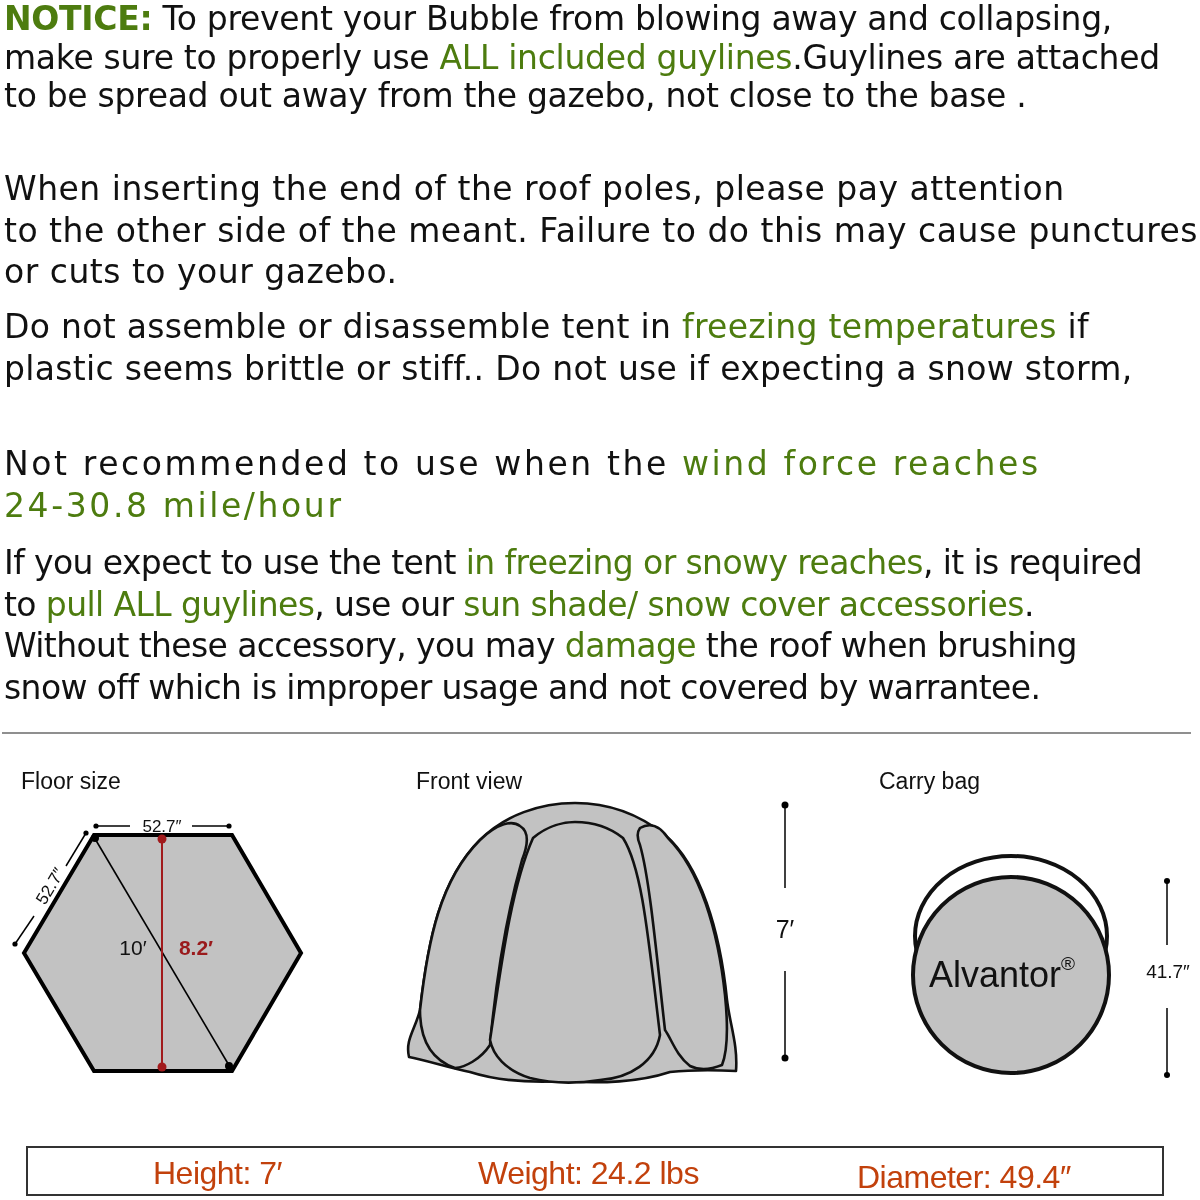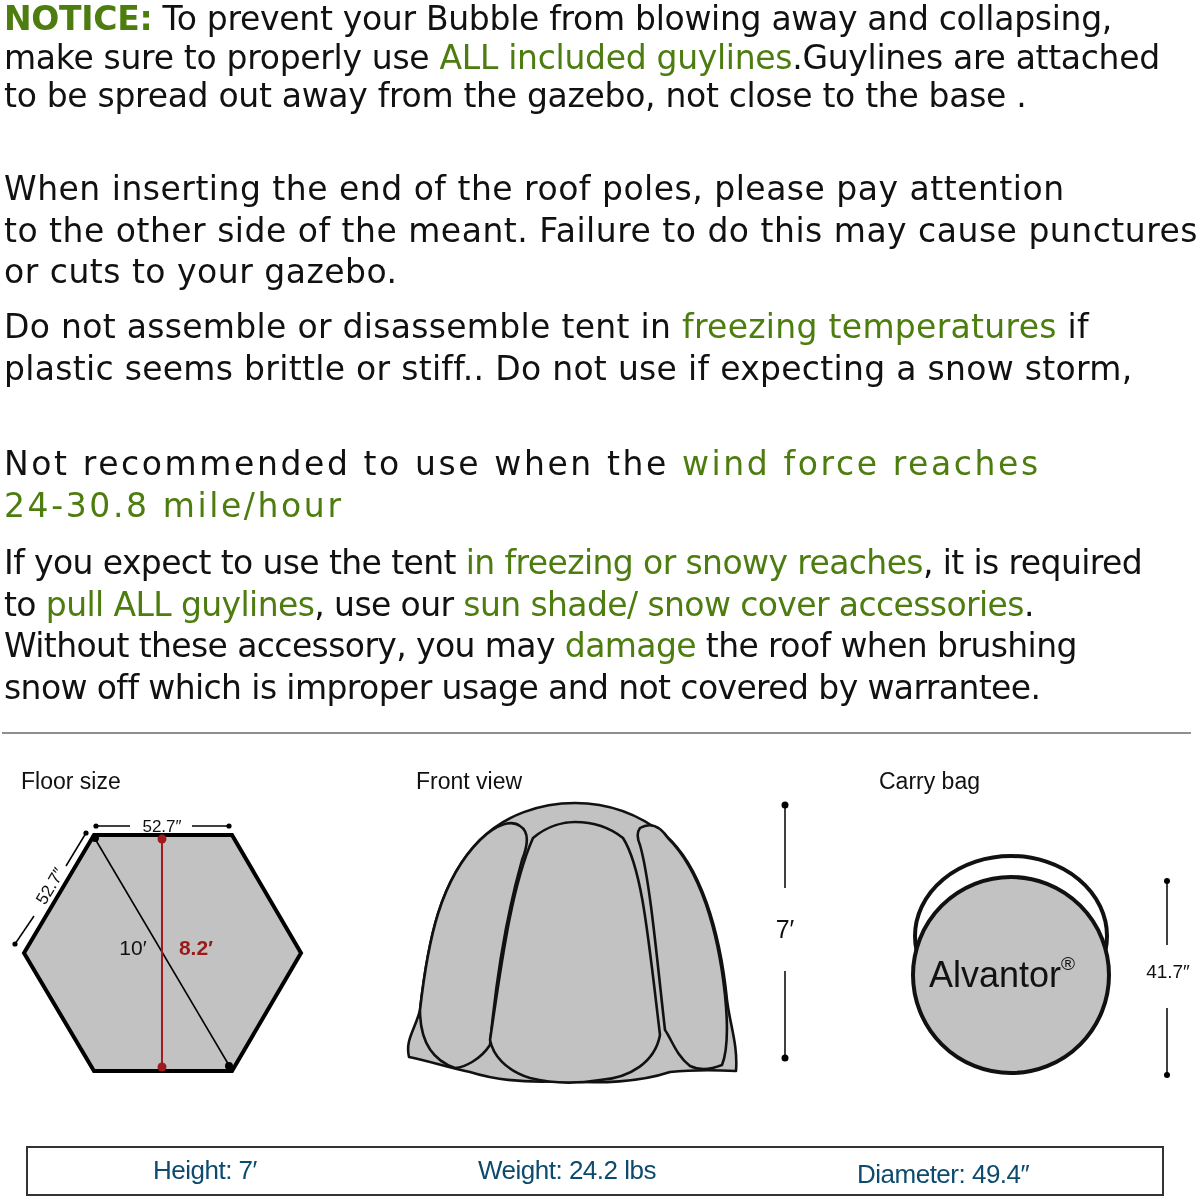--- a/index.html
+++ b/index.html
@@ -13,21 +13,21 @@
   #p3 { top: 306px; font-size: 33px; line-height: 41.5px; letter-spacing: 0.3px; }
   #p4 { top: 443px; font-size: 33px; line-height: 41.5px; letter-spacing: 2.6px; }
   #p5 { top: 542px; font-size: 33px; line-height: 41.5px; letter-spacing: -0.6px; }
   .divider { position: absolute; left: 2px; top: 732px; width: 1189px; height: 2px; background: #8f8f8f; }
   .diagram-title { position: absolute; top: 768px; font-family: "Liberation Sans", sans-serif; font-weight: normal; font-size: 23px; color: #111; }
   #t-floor { left: 21px; }
   #t-front { left: 416px; }
   #t-carry { left: 879px; }
   svg.diag { position: absolute; left: 0; top: 0; width: 1200px; height: 1200px; }
   .summary-box { position: absolute; left: 26px; top: 1146px; width: 1138px; height: 50px; border: 2px solid #333; box-sizing: border-box; }
-  .summary-item { position: absolute; top: 1155px; font-family: "Liberation Sans", sans-serif; font-size: 26px; color: #0c4a6e; letter-spacing: -0.5px; }
+  .summary-item { position: absolute; top: 1155px; font-family: "Liberation Sans", sans-serif; font-size: 32px; color: #c2410c; letter-spacing: -0.5px; }
   #s-height { left: 153px; }
   #s-weight { left: 478px; }
   #s-diam { left: 857px; top: 1159px; }
 </style>
 </head>
 <body>
 
 <div class="para" id="p1">
     <span class="line"><span class="red bold">NOTICE:</span><span> To prevent your Bubble from blowing away and collapsing,</span></span>
     <span class="line"><span>make sure to properly use </span><span class="red">ALL included guylines</span><span>.Guylines are attached</span></span>

